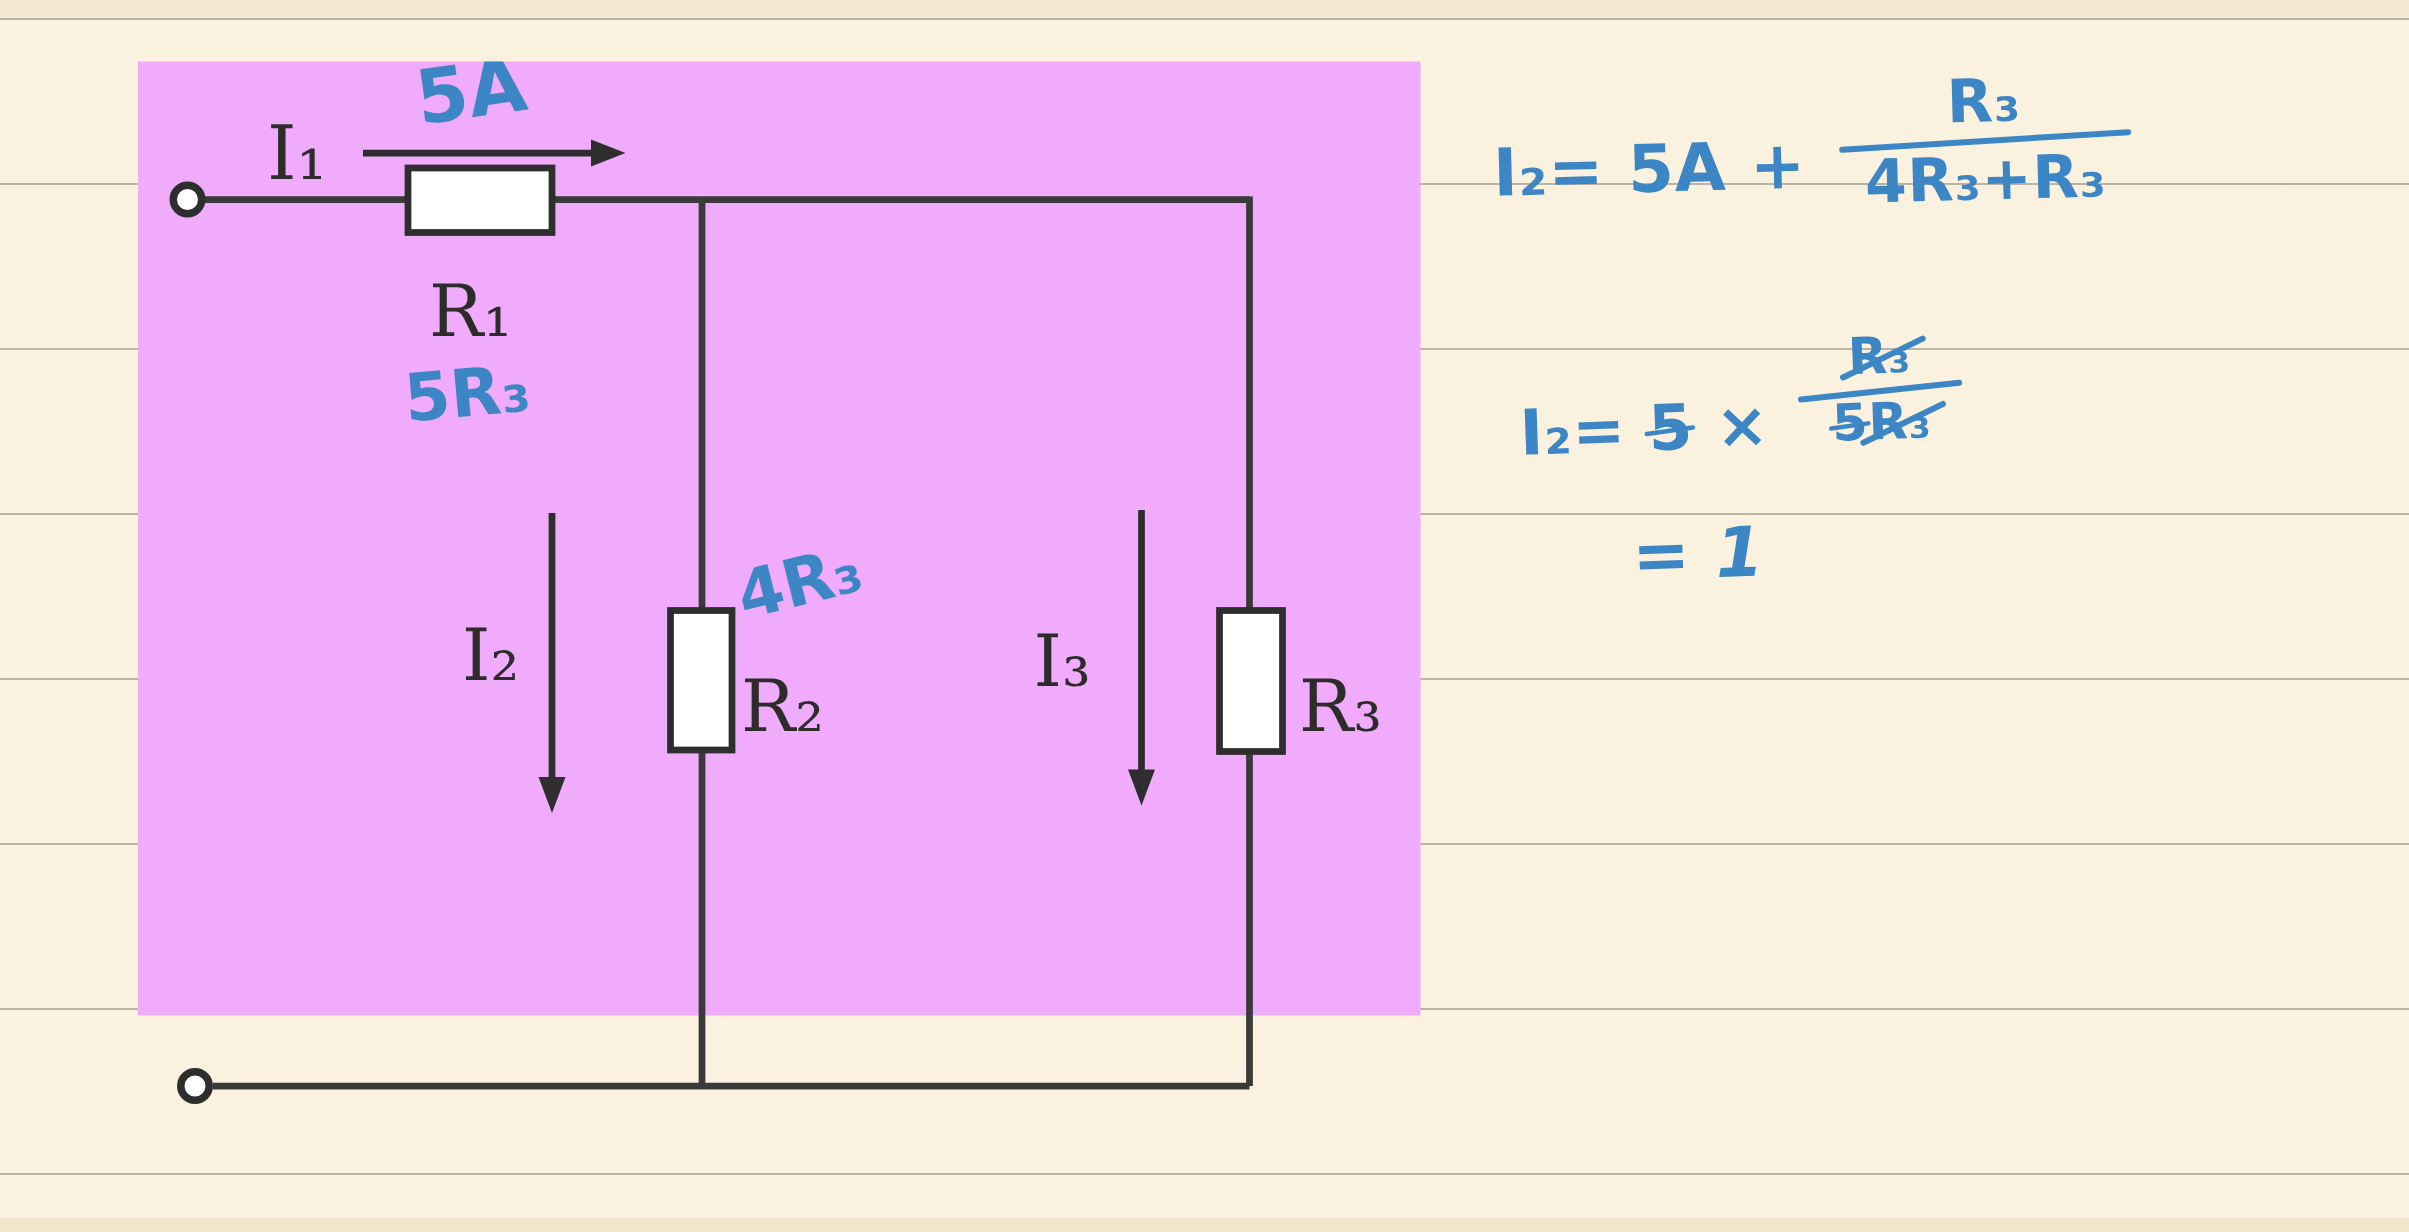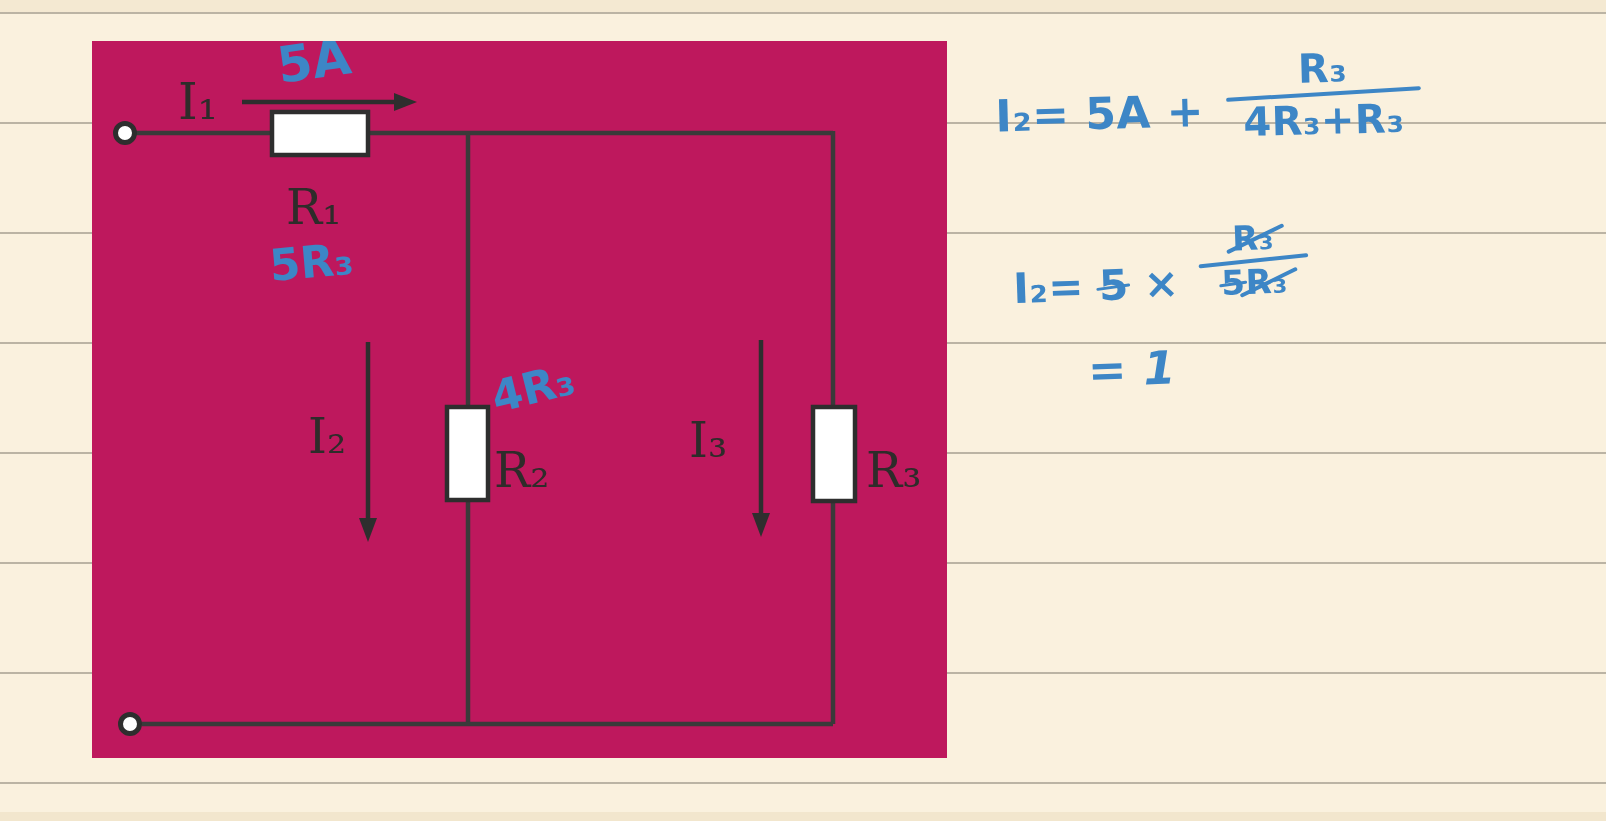--- a/index.html
+++ b/index.html
@@ -16,22 +16,22 @@
     pointer-events:none;
   }
   .edge-strip-top{
     position:absolute;left:0;right:0;top:0;height:12px;background:#f4e9d2;
   }
   .edge-strip-bottom{
     position:absolute;left:0;right:0;bottom:0;height:9px;background:#f2e6cd;
   }
   
   .circuit-panel{
-    position:absolute;left:92px;top:41px;width:855px;height:717px;
-    background:#be185d;
+    position:absolute;left:92px;top:41px;width:855px;height:636px;
+    background:#f0abfc;
   }
   .circuit-panel svg{display:block;}
   .cir-label{
     font-family:"DejaVu Serif","Liberation Serif",serif;
     fill:#2e2c2a;
   }
   .ink-label{
     font-family:"DejaVu Sans",sans-serif;
     font-weight:600;
     fill:#3d86c6;

